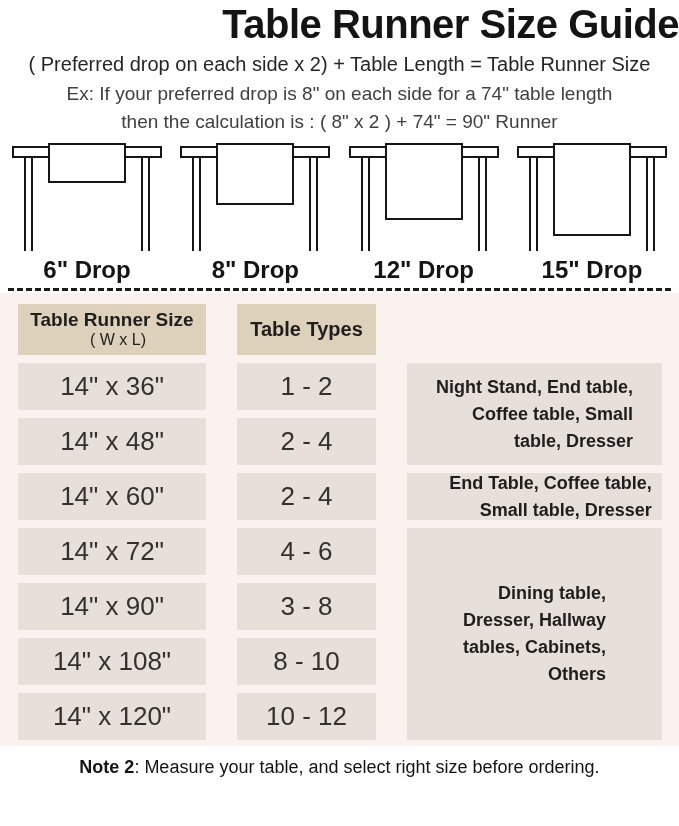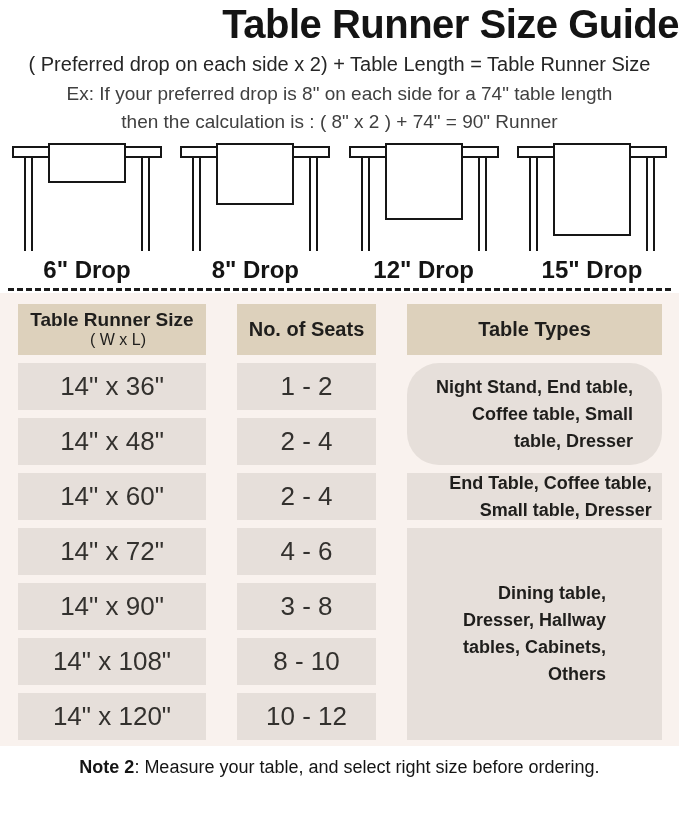--- a/index.html
+++ b/index.html
@@ -124,21 +124,21 @@
     color: #33312e;
     font-weight: 400;
   }
   .types-cell {
     font-size: 18px;
     font-weight: 700;
     line-height: 1.5;
     white-space: pre-line;
     color: #1f1e1c;
   }
-  .span-r1-2 { grid-column: 3; grid-row: 2 / span 2; border-radius: 32px; }
+  .span-r1-2 { grid-column: 3; grid-row: 2 / span 2; }
   .span-r3   { grid-column: 3; grid-row: 4; padding-left: 32px; }
   .span-r4-7 { grid-column: 3; grid-row: 5 / span 4; }
 
   
   .notes {
     padding: 8px 6px 0;
     text-align: center;
     font-size: 18px;
     line-height: 1.45;
     color: #141414;
@@ -194,23 +194,20 @@
 </div>
 
 <div class="dashed-divider"></div>
 
 <div class="size-section">
   <div class="size-grid">
 
     <div class="cell head">
       <span class="h-main">Table Runner Size</span>
       <span class="h-sub">( W x L)</span>
-    </div>
-    <div class="cell head">
-      <span class="h-single">No. of Seats</span>
     </div>
     <div class="cell head">
       <span class="h-single">Table Types</span>
     </div>
 
     <div class="cell data size-cell" style="grid-column:1;grid-row:2">14" x 36"</div>
     <div class="cell data seats-cell" style="grid-column:2;grid-row:2">1 - 2</div>
 
     <div class="cell data size-cell" style="grid-column:1;grid-row:3">14" x 48"</div>
     <div class="cell data seats-cell" style="grid-column:2;grid-row:3">2 - 4</div>

